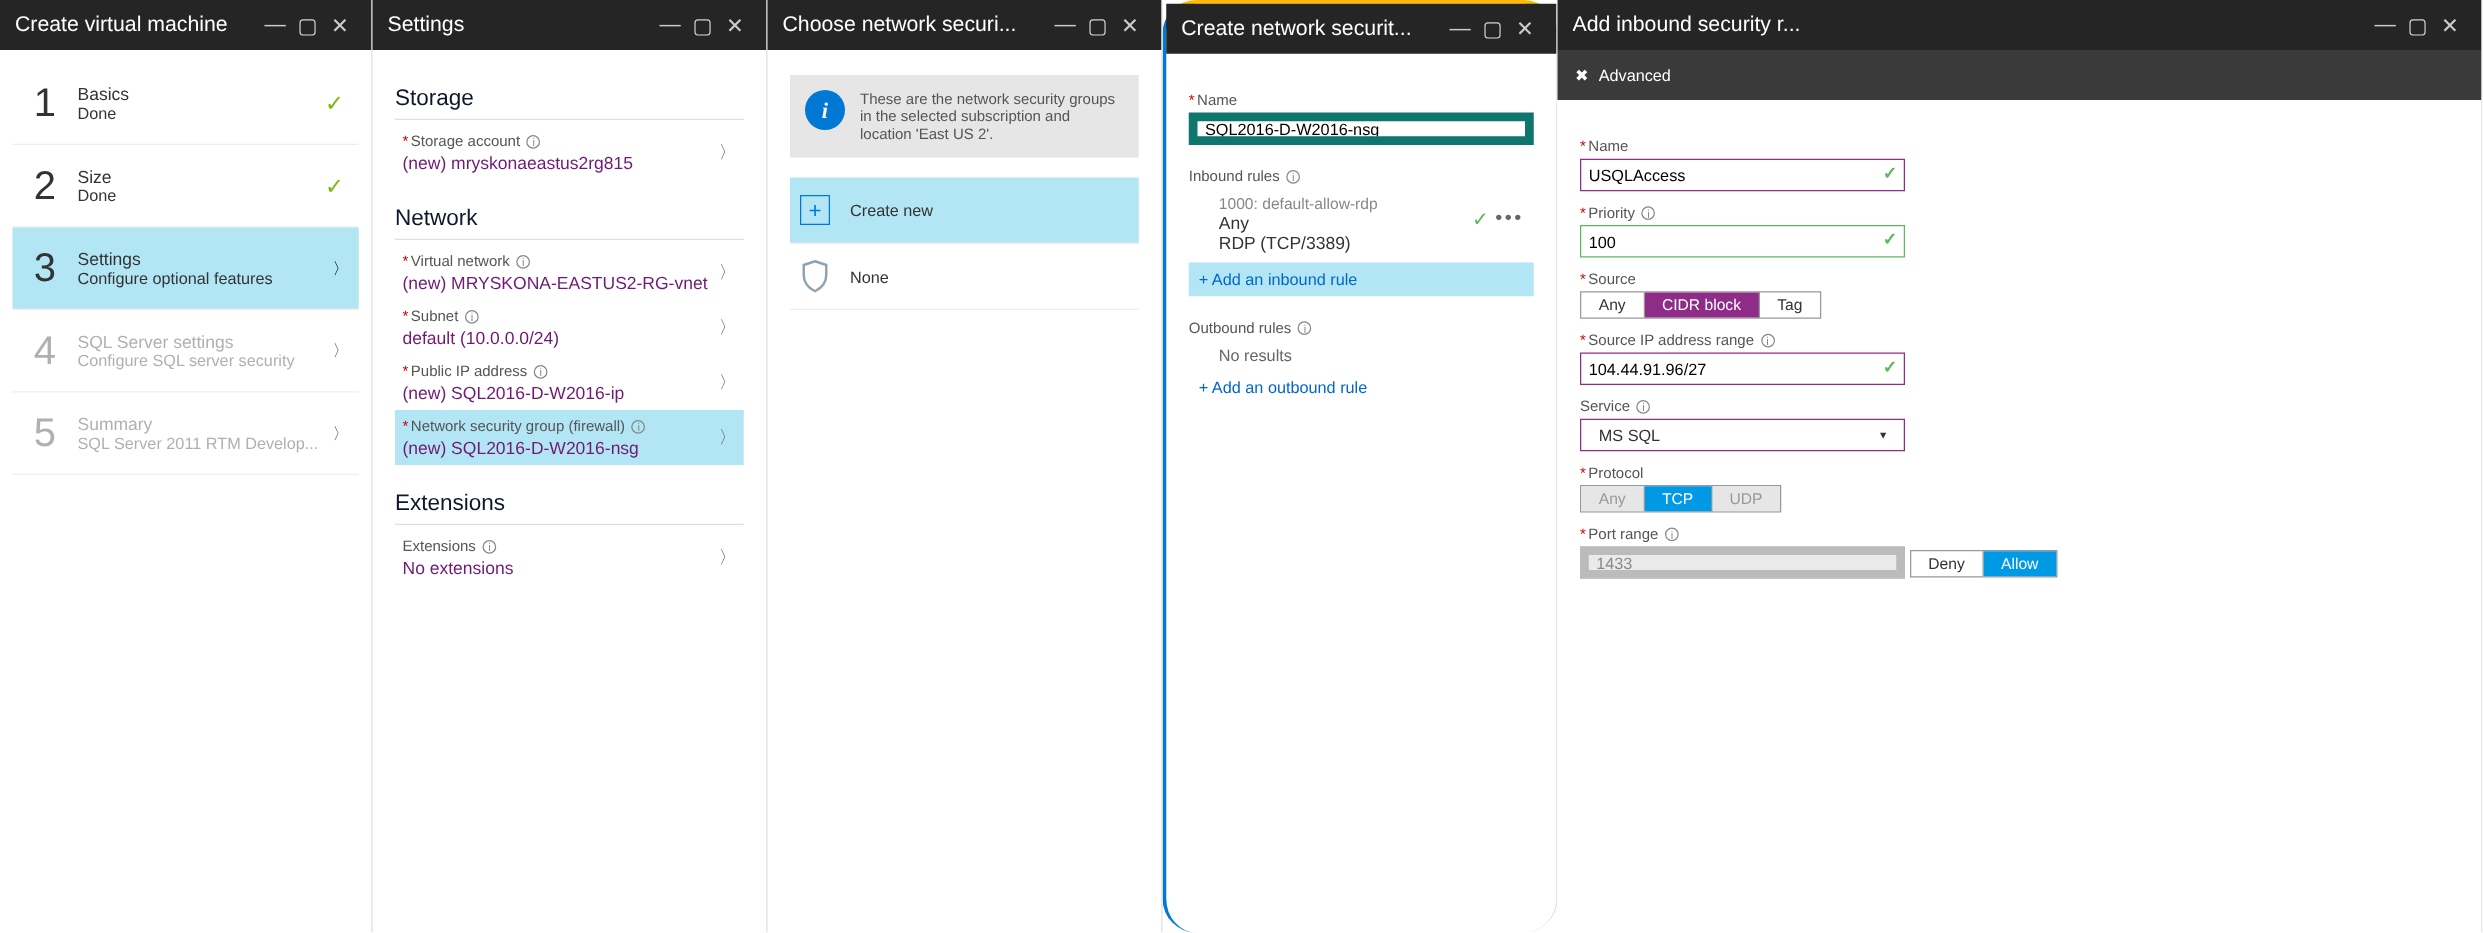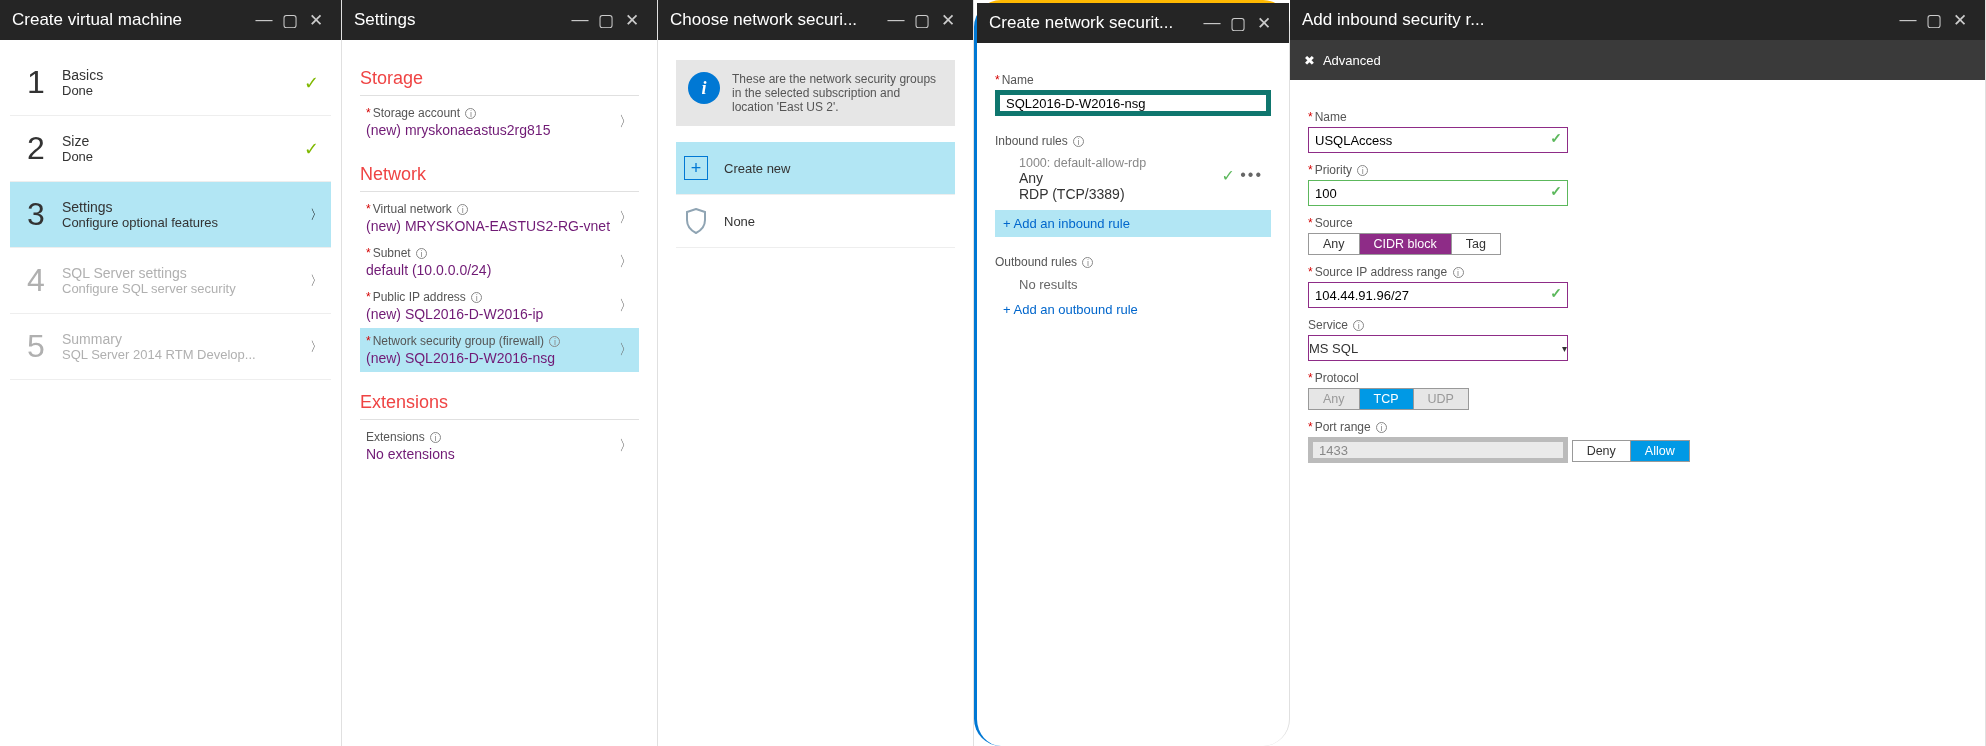--- a/index.html
+++ b/index.html
@@ -8,82 +8,82 @@
   .blade { display: flex; flex-direction: column; border-right: 1px solid #e0e0e0; height: 100%; }
   .blade-header { height: 40px; background: #252525; color: #fff; display: flex; align-items: center; padding: 0 12px; font-size: 17px; font-weight: 300; }
   .blade-header .title { flex: 1; white-space: nowrap; overflow: hidden; text-overflow: ellipsis; }
   .blade-header .hbtn { width: 26px; height: 26px; display:flex; align-items:center; justify-content:center; cursor:pointer; color: #ccc; }
   .blade-content { flex: 1; overflow-y: auto; padding: 20px 18px 10px 18px; }
   .blade.active-top { border-top: 3px solid #ffb902; border-radius: 27px; }
   .subbar { height: 40px; background: #3a3a3a; color:#fff; display:flex; align-items:center; padding:0 14px; font-size:13px; }
   .subbar .ico { margin-right:8px; }
 
   
-  .b1 { width: 342px; }
+  .b1 { width: 298px; }
   .b2 { width: 316px; }
   .b3 { width: 316px; }
   .b4 { width: 316px; }
   .b5 { width: 724px; }
 
   
   .step { display:flex; align-items:center; padding:14px 8px; cursor:pointer; border-bottom:1px solid #eee; }
   .step.disabled { color:#b0b0b0; cursor:default; }
   .step .num { font-size:32px; font-weight:300; width:36px; text-align:center; }
   .step .lbls { flex:1; padding-left:8px; }
   .step .lbls .t { font-size:14px; }
   .step .lbls .s { font-size:13px; }
   .step .chk { color:#7fb800; font-size:18px; margin-right:4px;}
   .step .arr { color:#555; font-size:13px; }
   .step.selected { background:#b2e6f4; }
   .step.selected .arr { color:#000; }
 
   
-  .section-h { font-size:18px; font-weight:400; color:#ef4444; margin:8px 0 4px 0; border-bottom:1px solid #e0e0e0; padding-bottom:6px;}
+  .section-h { font-size:18px; font-weight:400; color:#0f172a; margin:8px 0 4px 0; border-bottom:1px solid #e0e0e0; padding-bottom:6px;}
   .setting { padding:6px 0 6px 6px; position:relative; cursor:pointer; }
   .setting .lbl { font-size:12px; color:#555;}
   .setting .lbl .req { color:#d40000; margin-right:2px;}
   .setting .val { font-size:14px; color:#701a75; margin-top:2px;}
   .setting .chev { position:absolute; right:6px; top:50%; transform:translateY(-50%); color:#666; font-size:14px;}
   .setting.selected { background:#b2e6f4;}
   .info-ico { display:inline-block; width:11px; height:11px; border-radius:50%; border:1px solid #888; font-size:9px; line-height:11px; text-align:center; color:#888; margin-left:2px;}
 
   
   .infobox { background:#e6e6e6; display:flex; padding:12px; margin-bottom:16px; font-size:12px; color:#555; }
   .infobox .icircle { width:32px;height:32px;border-radius:50%;background:#0078d4;color:#fff;display:flex;align-items:center;justify-content:center;font-size:18px;font-weight:bold;margin-right:12px;flex-shrink:0; font-style:italic;font-family:Georgia,serif;}
   .nsrow { display:flex; align-items:center; padding:12px 6px; cursor:pointer; border-bottom:1px solid #eee;}
   .nsrow .ibox { width:28px;height:28px;display:flex;align-items:center;justify-content:center; margin-right:14px;}
   .nsrow.selected { background:#b2e6f4;}
   .plusbox { width:24px;height:24px;border:1px solid #0078d4;color:#0078d4;display:flex;align-items:center;justify-content:center;font-size:18px;}
   .shield { color:#8fa4b3; }
 
   
   .field-lbl { font-size:12px; color:#555; margin-top:10px;}
   .field-lbl .req { color:#d40000; margin-right:2px;}
-  .txt { width:100%; height:26px; border:5px solid #0f766e; padding:0 6px; font-size:13px; margin-top:3px;}
+  .txt { width:100%; height:26px; border:7px solid #0f766e; padding:0 6px; font-size:13px; margin-top:3px;}
   .txt.valid { border:1px solid #5cb85c; padding-right:22px; background: #fff;}
   .valid-wrap { position:relative; }
   .valid-wrap .okmark { position:absolute; right:6px; top:6px; color:#5cb85c; font-size:14px; font-weight:bold;}
   .rule { padding:8px 8px 8px 24px; position:relative; font-size:12.5px;}
   .rule .rname { color:#888;}
   .rule .rval { color:#333; font-size:14px;}
   .rule .okmark { position:absolute; right:36px; top:18px; color:#5cb85c; font-size:16px;}
   .rule .dots { position:absolute; right:8px; top:18px; color:#666; font-size:16px; letter-spacing:2px;}
   .nores { color:#666; padding:8px 0 4px 24px; font-size:13px;}
   .addlink { color:#0066cc; cursor:pointer; padding:6px 8px; font-size:13px; display:block;}
   .addlink.selected { background:#b2e6f4;}
 
   
   .w260 { width:260px; }
   .seg { display:inline-flex; border:1px solid #999; margin-top:3px;}
   .seg .opt { padding:3px 14px; font-size:12.5px; cursor:pointer; border-right:1px solid #999;}
   .seg .opt:last-child { border-right:none;}
   .seg .opt.sel-purple { background:#8e2c87; color:#fff;}
   .seg .opt.sel-blue { background:#0099e5; color:#fff;}
   .seg .opt.dis { background:#e6e6e6; color:#999;}
-  .selbox { width:260px; height:26px; border:1px solid #8e2c87; padding:0 0; font-size:13px; margin-top:3px; display:flex; align-items:center; justify-content:space-between; cursor:pointer;}
+  .selbox { width:260px; height:26px; border:1px solid #8e2c87; padding:0 14px; font-size:13px; margin-top:3px; display:flex; align-items:center; justify-content:space-between; cursor:pointer;}
   .selbox .caret { font-size:10px;}
   input.txt:disabled { background:#eaeaea; color:#888; border-color:#bbb;}
   input.txt.purple { border-color:#8e2c87; }
 </style>
 </head>
 <body>
 
 <div class="blade b1">
   <div class="blade-header">
     <span class="title">Create virtual machine</span>
@@ -121,21 +121,21 @@
       <div class="lbls">
         <div class="t">SQL Server settings</div>
         <div class="s">Configure SQL server security</div>
       </div>
       <span class="arr">〉</span>
     </div>
     <div class="step disabled">
       <div class="num">5</div>
       <div class="lbls">
         <div class="t">Summary</div>
-        <div class="s">SQL Server 2014 RTM Develop...</div>
+        <div class="s">SQL Server 2011 RTM Develop...</div>
       </div>
       <span class="arr">〉</span>
     </div>
   </div>
 </div>
 
 <div class="blade b2">
   <div class="blade-header">
     <span class="title">Settings</span>
     <span class="hbtn">—</span>

